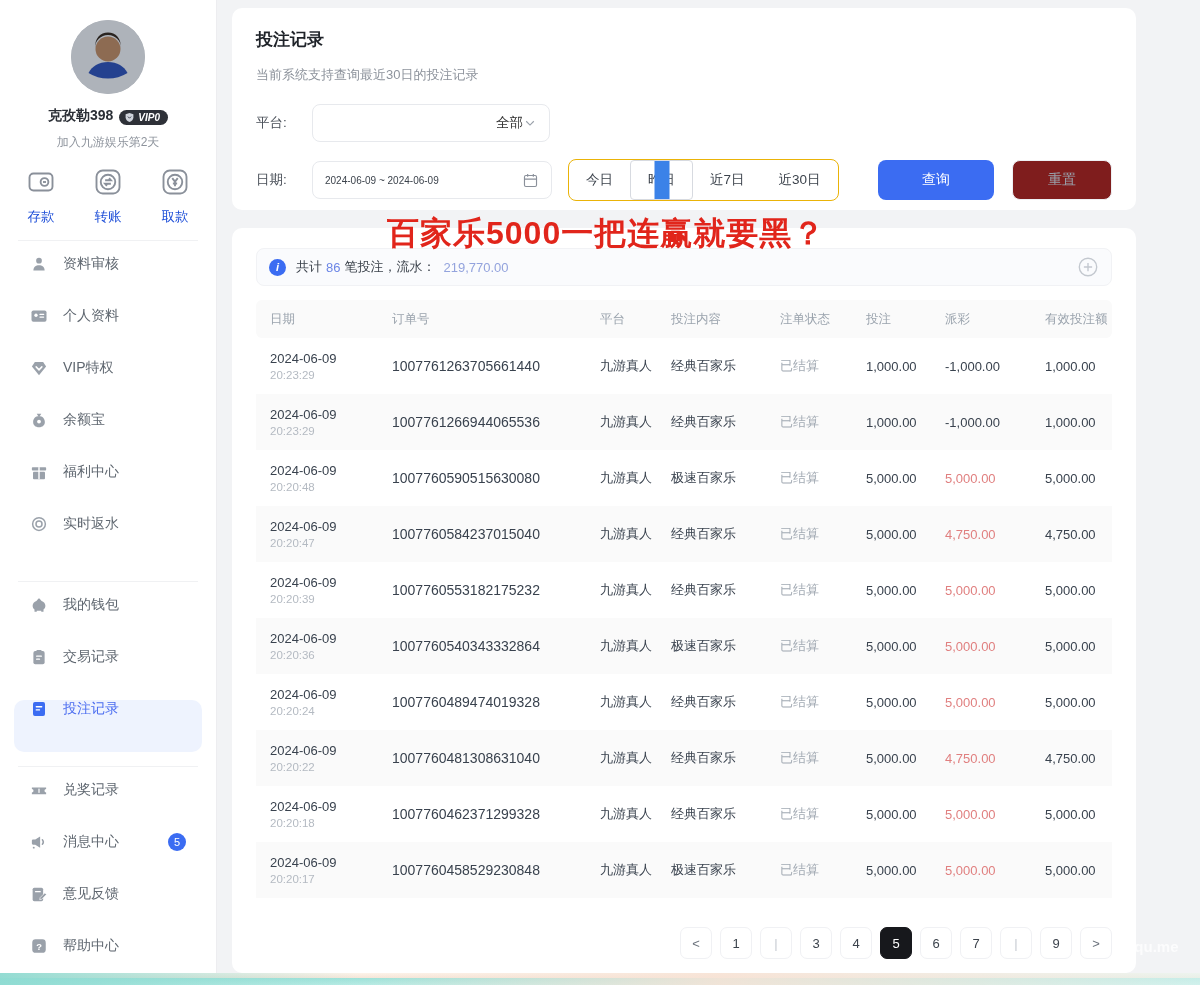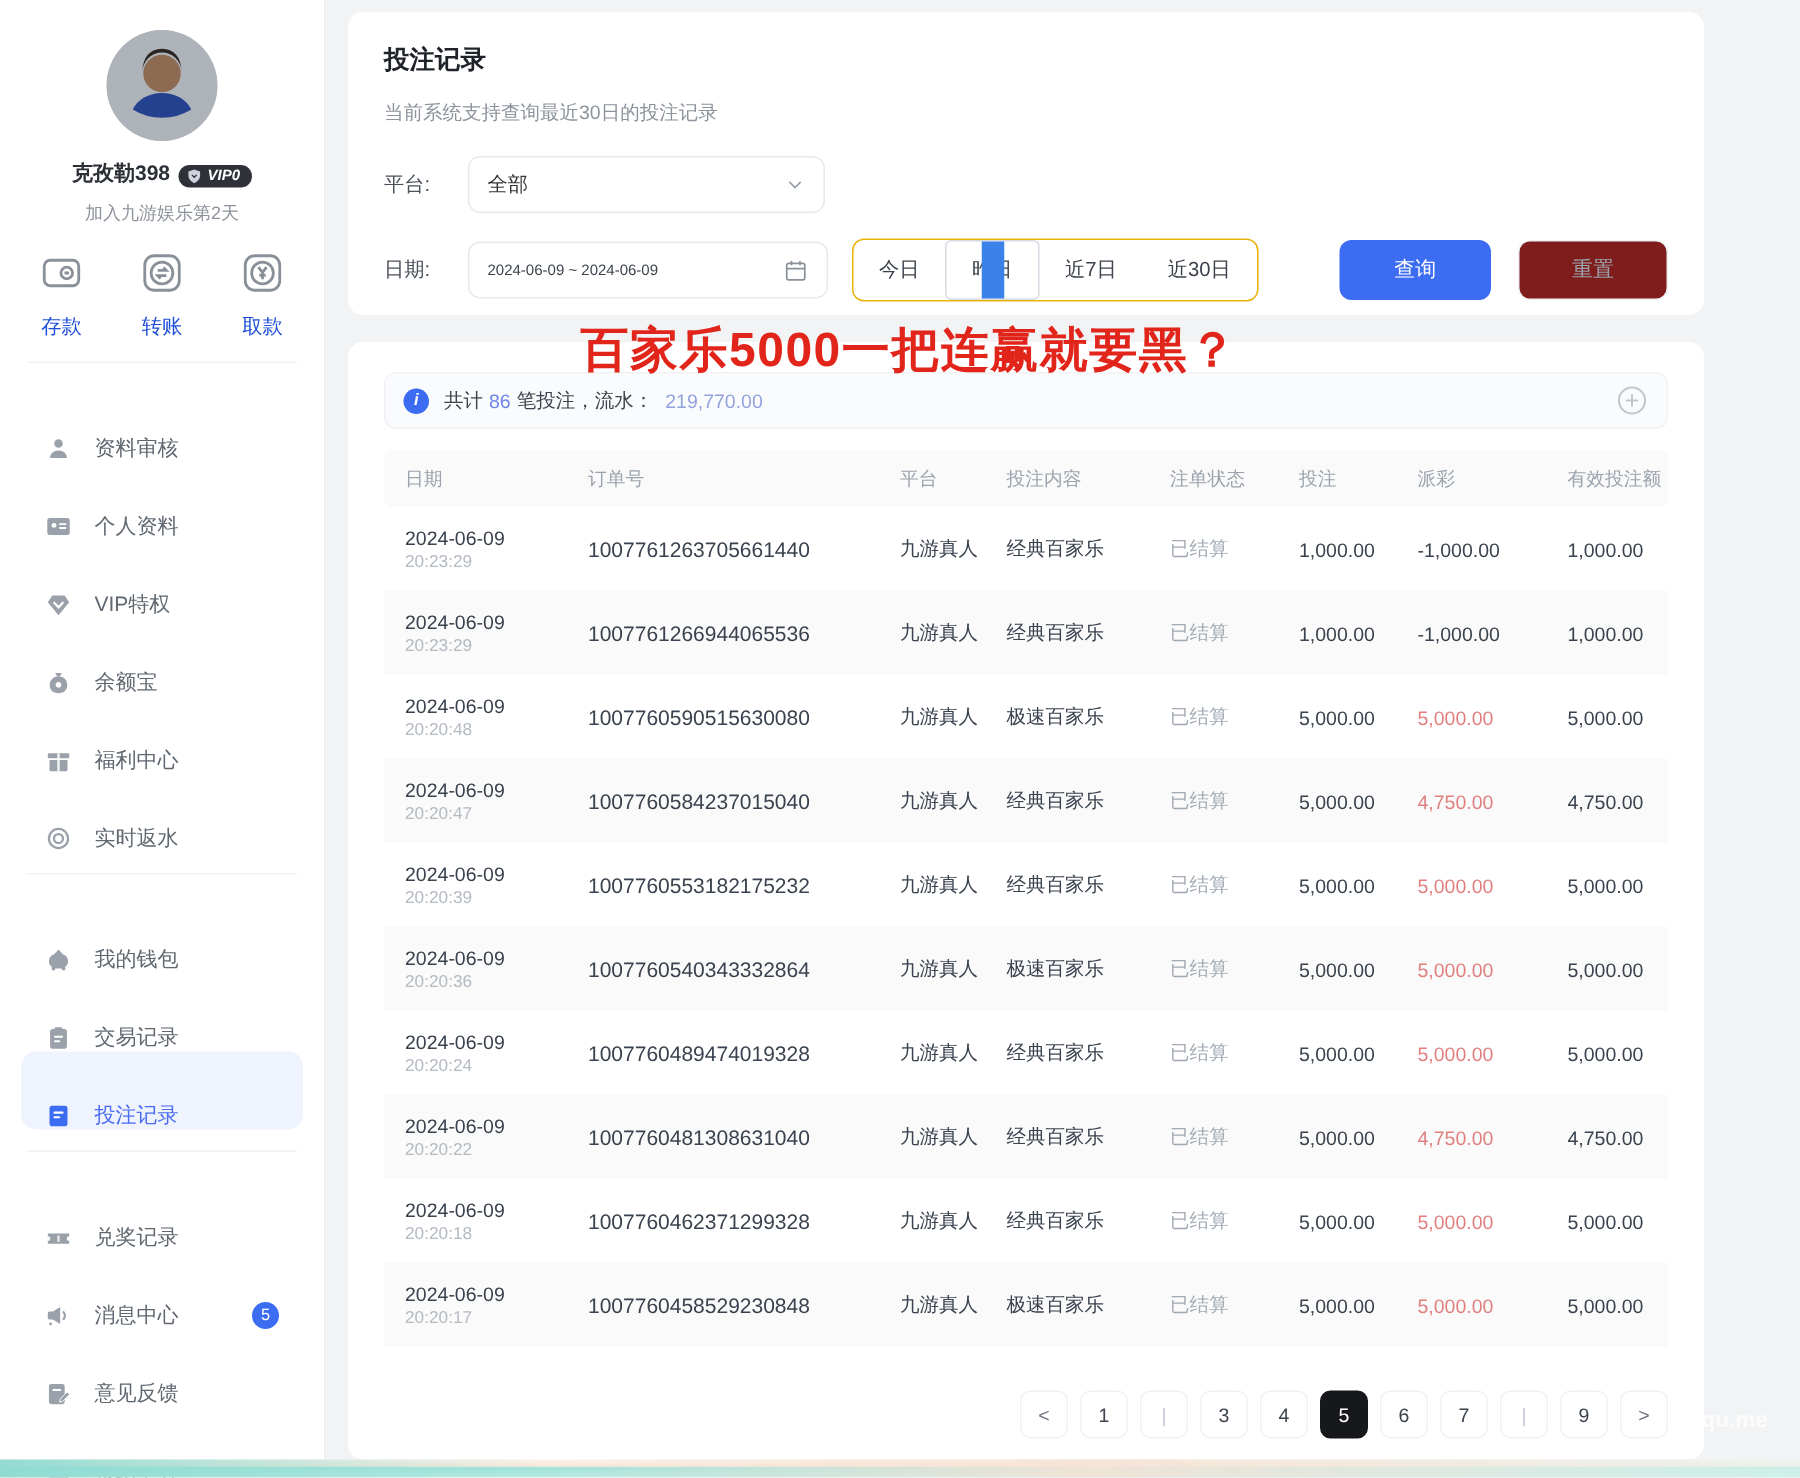--- a/index.html
+++ b/index.html
@@ -17,49 +17,49 @@
   .user-line{margin-top:13px;display:flex;justify-content:center;align-items:flex-end;gap:6px}
   .username{font-size:14px;font-weight:bold;color:#2b2f36}
   .vip-badge{display:inline-flex;align-items:center;gap:3px;background:#2e3138;color:#fff;
     border-radius:9px;padding:2px 8px 2px 5px;font-size:10px;font-weight:bold;font-style:italic}
   .join-text{margin-top:9px;font-size:12px;color:#8d939c}
   .quick-actions{display:flex;justify-content:space-between;padding:16px 26px 0}
   .qa{display:flex;flex-direction:column;align-items:center;gap:7px;color:#8a909a;cursor:pointer}
   .qa-label{font-size:13.5px;color:#1d4ed8}
   .menu{padding:0 14px}
   .menu-divider{height:1px;background:#f0f1f3;margin:14px 4px}
-  .menu-item{display:flex;align-items:flex-end;gap:15px;height:52px;padding:0 16px;border-radius:10px;cursor:pointer}
+  .menu-item{display:flex;align-items:flex-start;gap:15px;height:52px;padding:0 16px;border-radius:10px;cursor:pointer}
   .menu-item .label{font-size:14px;color:#5f6770}
   .menu-item.active{background:#eef3fe}
   .menu-item.active .label{color:#4a6cf0}
   .mi-icon{width:18px;height:18px;color:#9aa1aa;display:flex;flex:0 0 auto}
   .menu-item.active .mi-icon{color:#3b6cf2}
   .badge{margin-left:auto;background:#3b6cf2;color:#fff;min-width:18px;height:18px;border-radius:50%;
     font-size:11px;display:flex;align-items:center;justify-content:center}
   
   .card{position:absolute;left:232px;width:904px;background:#fff;border-radius:10px;box-sizing:border-box}
   .filter-card{top:8px;height:202px;padding:16px 24px}
   .table-card{top:228px;height:745px;padding:20px 24px}
   .page-title{margin:4px 0 0;font-size:17px;color:#1f2329;font-weight:bold}
   .subtitle{margin:15px 0 0;font-size:13px;color:#8d939c}
   .platform-row{margin-top:20px;display:flex;align-items:center}
   .date-row{margin-top:17px;display:flex;align-items:center}
   .f-label{font-size:13.5px;color:#4a5059;margin-right:12px;width:44px}
   .select{width:238px;height:38px;border:1px solid #e7e9ed;border-radius:8px;display:flex;align-items:center;
-    justify-content:space-between;padding:0 12px;font-size:13.5px;color:#333;box-sizing:border-box;cursor:pointer;background:#fff}
+    justify-content:flex-end;padding:0 12px;font-size:13.5px;color:#333;box-sizing:border-box;cursor:pointer;background:#fff}
   .chev{color:#9aa1aa;display:flex}
   .date-input{width:240px;height:38px;border:1px solid #e7e9ed;border-radius:8px;display:flex;align-items:center;
     justify-content:space-between;padding:0 12px;font-size:10px;color:#3c434c;box-sizing:border-box;cursor:pointer;background:#fff}
   .cal{color:#8a909a;display:flex}
   .quick-ranges{margin-left:16px;height:40px;border:1px solid #eab308;border-radius:8px;display:flex;align-items:stretch;background:#fff}
   .qr-item{padding:0 17px;font-size:13.5px;color:#3c434c;display:flex;align-items:center;cursor:pointer;position:relative}
   .qr-item.selected{border:1px solid #d7dae0;border-radius:4px;background:#fff}
   .qr-item.selected::after{content:"";position:absolute;left:50%;transform:translateX(-50%);top:0;bottom:0;width:15px;background:#3b82e8;z-index:1}
   .actions{margin-left:auto;display:flex;gap:18px}
-  .btn-primary{width:101px;height:40px;background:#3b6cf2;color:#fff;border:none;border-radius:8px;font-size:14px;cursor:pointer;font-family:inherit}
+  .btn-primary{width:116px;height:40px;background:#3b6cf2;color:#fff;border:none;border-radius:8px;font-size:14px;cursor:pointer;font-family:inherit}
   .btn-ghost{width:100px;height:40px;background:#7f1d1d;color:#9aa3ad;border:1px solid #eef0f3;border-radius:8px;font-size:14px;cursor:pointer;font-family:inherit}
   
   .summary-bar{height:38px;background:#fafbfd;border:1px solid #f1f2f5;border-radius:8px;display:flex;align-items:center;
     padding:0 12px;gap:4px;font-size:13px;color:#3c434c;box-sizing:border-box}
   .info-icon{width:17px;height:17px;border-radius:50%;background:#3b6cf2;color:#fff;font-size:11px;font-weight:bold;
     font-style:italic;display:flex;align-items:center;justify-content:center;margin-right:6px;flex:0 0 auto}
   .blue{color:#6c86e6}
   .amount-blue{color:#93a3dd;margin-left:4px}
   .plus-circle{margin-left:auto;color:#c3c8cf;display:flex;cursor:pointer}
   

